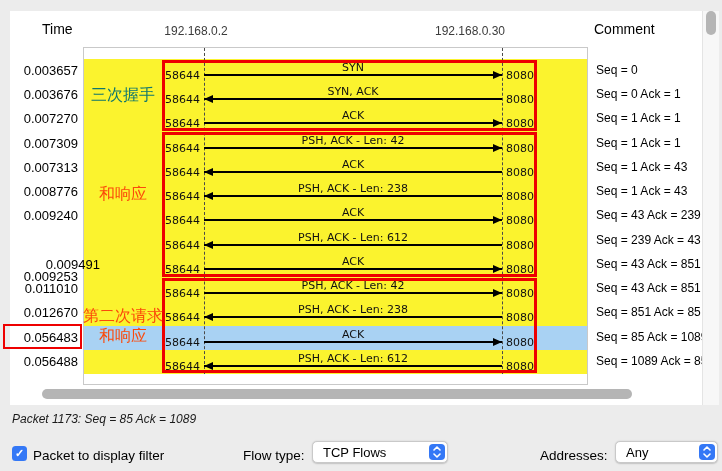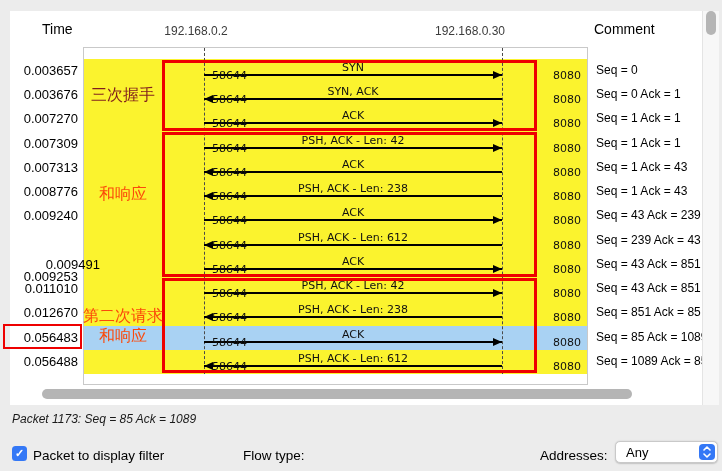--- a/index.html
+++ b/index.html
@@ -14,21 +14,21 @@
     background:#fff;border:1px solid #c9c9c9;box-sizing:border-box;}
   .yellow-area{position:absolute;left:84px;top:59px;width:503px;height:315px;}
   .hl-row{position:absolute;left:0;width:503px;}
   .lifeline{position:absolute;top:48px;height:326px;width:0;border-left:1px dashed #4a4a4a;}
   .time-cell{position:absolute;left:0;width:78px;text-align:right;font-size:13px;color:#000;white-space:nowrap;}
   .comment-cell{position:absolute;left:596px;font-size:12px;color:#000;white-space:nowrap;}
   .flow-line{position:absolute;height:2px;background:#000;}
   .flow-label{position:absolute;text-align:center;font-size:11px;color:#111;
     font-family:"DejaVu Sans","Liberation Sans",sans-serif;white-space:nowrap;}
   .arrow-head{position:absolute;width:0;height:0;border-top:4px solid transparent;border-bottom:4px solid transparent;}
-  .port{position:absolute;font-size:11px;color:#111;font-family:"DejaVu Sans","Liberation Sans",sans-serif;white-space:nowrap;margin-left:47px;}
+  .port{position:absolute;font-size:11px;color:#111;font-family:"DejaVu Sans","Liberation Sans",sans-serif;white-space:nowrap;}
   .group-box{position:absolute;box-sizing:border-box;border:3px solid #ee0000;}
   .annotation{position:absolute;left:80px;width:86px;text-align:center;font-size:16px;line-height:20px;
     color:#fb4a0a;white-space:nowrap;}
   .sel-time-box{position:absolute;left:3px;width:79px;height:25px;box-sizing:border-box;border:2px solid #ee0000;}
   .vscroll-track{position:absolute;left:702px;top:11px;width:16px;height:394px;background:#f7f7f7;border-left:1px solid #e4e4e4;}
   .vscroll-thumb{position:absolute;left:3px;top:0px;width:10px;height:24px;border-radius:5px;background:#b5b5b5;}
   .hscroll-thumb{position:absolute;left:42px;top:389px;width:590px;height:10px;border-radius:5px;background:#b5b5b5;}
   .status{position:absolute;left:12px;top:412px;font-size:12px;font-style:italic;color:#1a1a1a;}
   .checkbox{position:absolute;left:12px;top:446px;width:15px;height:15px;border-radius:3.5px;
     background:#3478f6;color:#fff;font-size:11px;font-weight:bold;text-align:center;line-height:15px;}
@@ -173,21 +173,21 @@
         <div class="flow-label" style="left: 0px; top: 2px; width: 100%;">PSH, ACK - Len: 612</div>
         <div class="flow-line" style="left: 0px; top: 15px; width: 100%;"></div>
         <div class="arrow-head" style="top: 12px; border-right: 9px solid rgb(0, 0, 0); left: 0px;"></div>
       </div>
       <div class="port" style="left: 158px; width: 42px; top: 359.76px; text-align: right;">58644</div>
       <div class="port" style="left: 506px; width: 42px; top: 359.76px;">8080</div>
       <div class="sel-time-box" style="top: 323.53px; border-color: rgb(238, 0, 0);"></div>
     </div>
   <div id="groups-layer">
       <div class="group-box" style="left: 162px; width: 375px; top: 59.5px; height: 71.69px; border-color: rgb(238, 0, 0);"></div>
-      <div class="annotation" style="top: 85.345px; color: #7f1d1d;">
+      <div class="annotation" style="top: 85.345px; color: #0f766e;">
         <div>三次握手</div>
       </div>
       <div class="group-box" style="left: 162px; width: 375px; top: 132.19px; height: 144.38px; border-color: rgb(238, 0, 0);"></div>
       <div class="annotation" style="top: 184.38px; color: rgb(251, 74, 10);">
         <div>和响应</div>
       </div>
       <div class="group-box" style="left: 162px; width: 375px; top: 277.57px; height: 95.92px; border-color: rgb(238, 0, 0);"></div>
       <div class="annotation" style="top: 305.53px; color: rgb(251, 74, 10);">
         <div>第二次请求</div>
         <div>和响应</div>
@@ -200,20 +200,29 @@
   <div class="hscroll-thumb"></div>
 
   <div class="status">Packet 1173: Seq = 85 Ack = 1089</div>
 
   <div class="checkbox">
     <span>✓</span>
   </div>
   <div class="ctl-label" style="left:33px;top:448px;">Packet to display filter</div>
 
   <div class="ctl-label" style="left:243px;top:448px;">Flow type:</div>
+  <div class="select" style="left:312px;width:136px;">
+    <span class="select-value">TCP Flows</span>
+    <span class="stepper">
+      <svg width="8" height="14" viewBox="0 0 8 14">
+          <path d="M1 5 L4 2 L7 5" stroke="#fff" fill="none" stroke-width="1.6" stroke-linecap="round" stroke-linejoin="round"></path>
+          <path d="M1 9 L4 12 L7 9" stroke="#fff" fill="none" stroke-width="1.6" stroke-linecap="round" stroke-linejoin="round"></path>
+        </svg>
+    </span>
+  </div>
 
   <div class="ctl-label" style="left:540px;top:448px;">Addresses:</div>
   <div class="select" style="left:615px;width:103px;">
     <span class="select-value">Any</span>
     <span class="stepper">
       <svg width="8" height="14" viewBox="0 0 8 14">
           <path d="M1 5 L4 2 L7 5" stroke="#fff" fill="none" stroke-width="1.6" stroke-linecap="round" stroke-linejoin="round"></path>
           <path d="M1 9 L4 12 L7 9" stroke="#fff" fill="none" stroke-width="1.6" stroke-linecap="round" stroke-linejoin="round"></path>
         </svg>
     </span>

